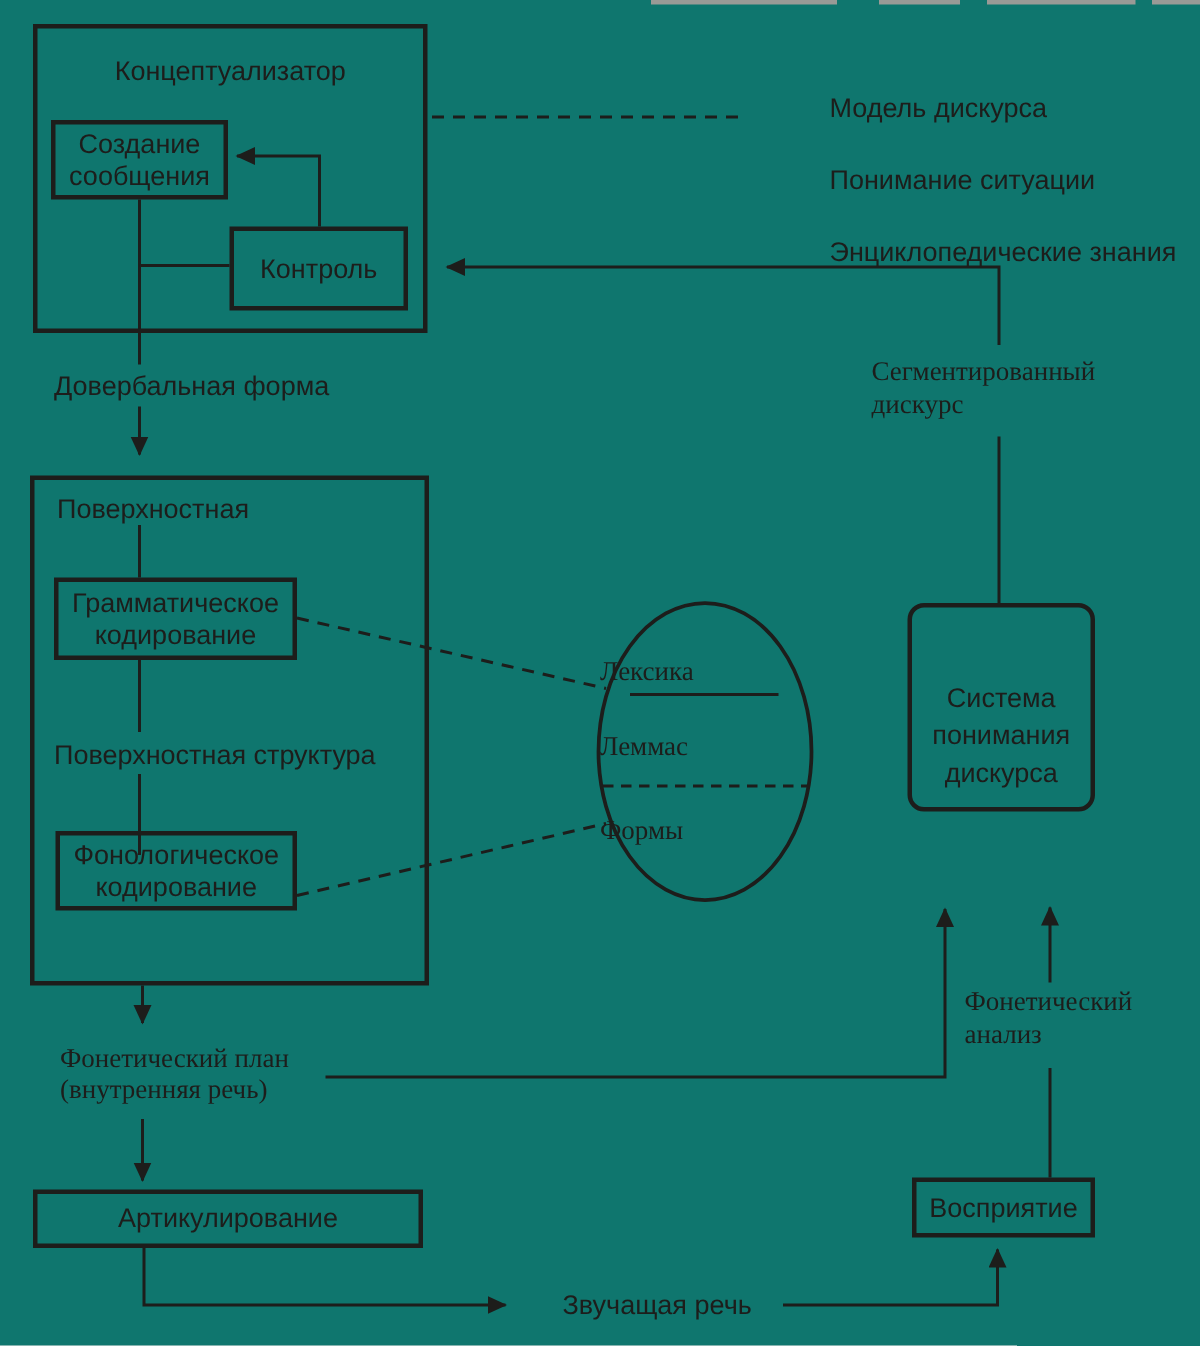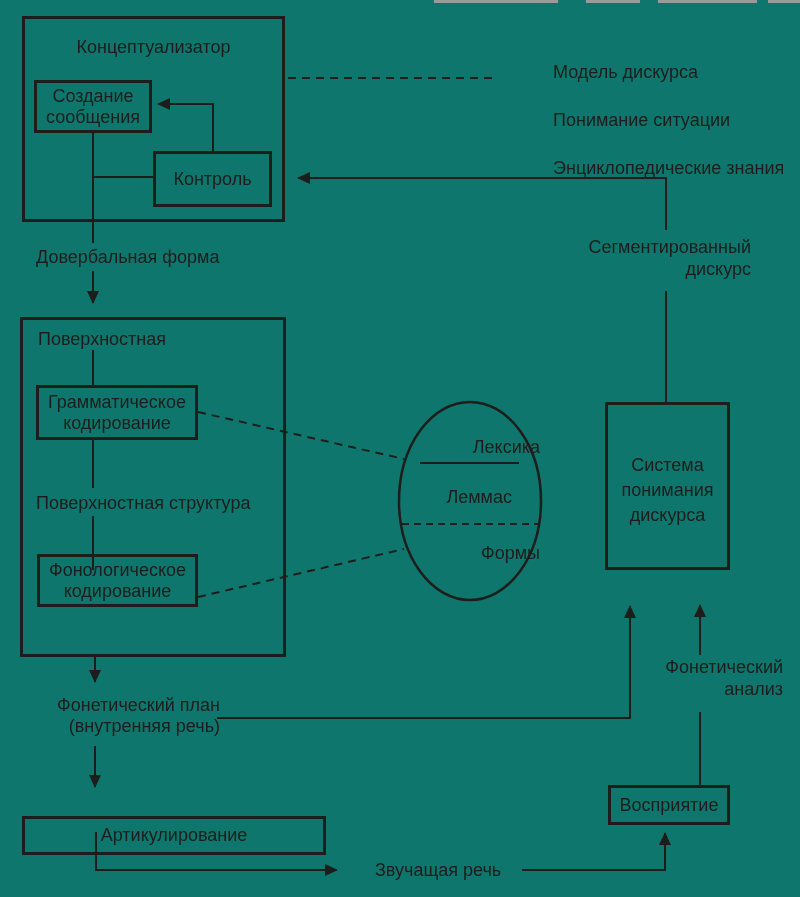--- a/index.html
+++ b/index.html
@@ -24,21 +24,21 @@
     font-size:18px;
     line-height:21px;
     white-space:pre-line;
   }
   .lbl{
     position:absolute;
     font-size:18px;
     line-height:23px;
     white-space:pre-line;
   }
-  .lbl.center{text-align:right;}
+  .lbl.center{text-align:left;font-family:Liberation Serif, serif;}
   svg.wires{position:absolute;left:0;top:0;}
   .artifact{position:absolute;top:0;height:3px;background:#9a9a96;}
   
   #conceptualizer-box{left:22px;top:16px;width:263px;height:206px;}
   #conceptualizer-title{left:22px;top:36px;width:263px;text-align:center;}
   #message-creation-box{left:34px;top:80px;width:118px;height:53px;}
   #monitor-box{left:153px;top:151px;width:119px;height:56px;}
   #knowledge-label{left:505px;top:36px;line-height:24px;margin-left:48px;}
   #preverbal-label{left:36px;top:246px;}
   #segmented-label{left:581px;top:236px;width:170px;line-height:22px;}
@@ -46,27 +46,27 @@
   #formulator-box{left:20px;top:317px;width:266px;height:340px;}
   #formulator-title{left:38px;top:328px;}
   #grammatical-box{left:36px;top:385px;width:162px;height:55px;}
   #surface-label{left:36px;top:492px;}
   #phonological-box{left:37px;top:554px;width:161px;height:53px;}
   
   #lexicon-label{left:400px;top:436px;width:140px;}
   #lemmas-label{left:400px;top:486px;width:112px;}
   #forms-label{left:400px;top:542px;width:140px;}
   
-  #discourse-system-box{left:605px;top:402px;width:125px;height:168px;
-    align-items:flex-start;padding-top:48px;line-height:25px;}
+  #discourse-system-box{left:605px;top:402px;width:125px;height:139px;
+    align-items:flex-start;padding-top:48px;line-height:25px;border-radius:11px;}
   #phonetic-analysis-label{left:643px;top:656px;width:140px;line-height:22px;}
   #perception-box{left:608px;top:785px;width:122px;height:40px;}
   
   #phonetic-plan-label{left:40px;top:695px;width:180px;line-height:21px;}
-  #articulation-box{left:22px;top:816px;width:304px;height:39px;}
+  #articulation-box{left:22px;top:793px;width:260px;height:39px;}
   #sounding-label{left:375px;top:859px;}
 </style>
 </head>
 <body>
 
 <div class="canvas">
 
   <div class="artifact" style="left:434px;width:124px;"></div>
   <div class="artifact" style="left:586px;width:54px;"></div>
   <div class="artifact" style="left:658px;width:99px;"></div>

